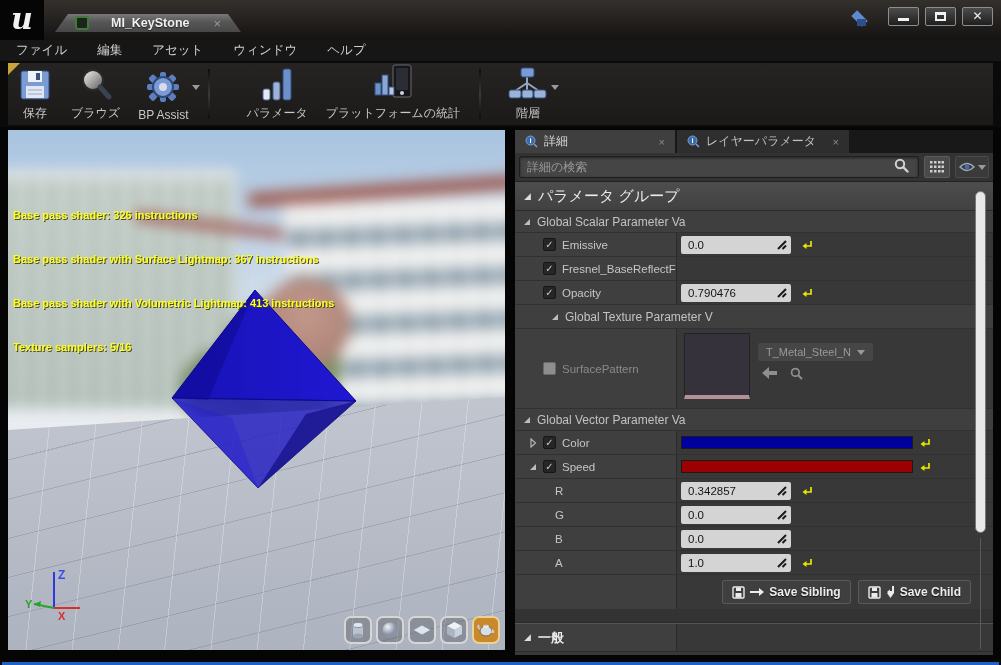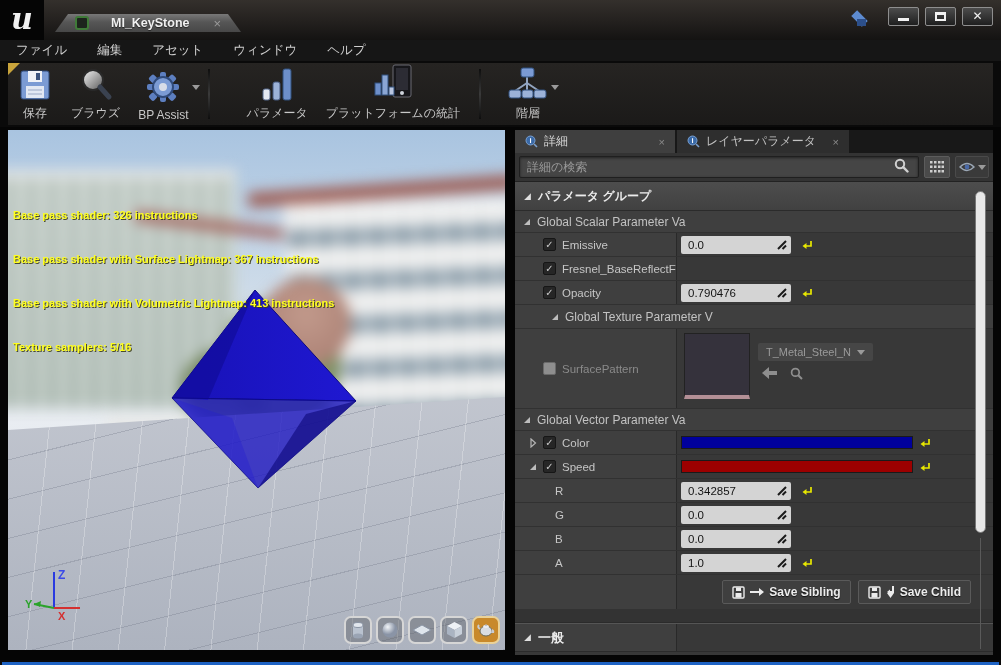--- a/index.html
+++ b/index.html
@@ -116,21 +116,21 @@
   .icon-btn { width:26px; height:22px; background:#4a4a4a; border:1px solid #5c5c5c; border-radius:2px;
     display:flex; align-items:center; justify-content:center; }
   .eye-btn { width:34px; background:#3a3a3a; border-color:#4a4a4a; gap:3px; }
   .dcontent { position:absolute; left:0; top:52px; right:0; bottom:0; overflow:hidden; }
   .prow { display:flex; border-bottom:1px solid #313131; }
   .pname { width:162px; background:#3f3f3f; border-right:1px solid #292929;
     display:flex; align-items:center; gap:6px; color:#c6c6c6; font-size:11.5px; }
   .pval { flex:1; background:#383838; display:flex; align-items:center; padding-left:4px; }
   .hdr { height:29px; background:linear-gradient(180deg,#4d4d4d,#414141); border-bottom:1px solid #2b2b2b; }
   .hdr .pname { width:100%; background:transparent; border-right:none; color:#ececec;
-    font-size:12px; font-weight:bold; padding-left:8px; }
+    font-size:15px; font-weight:normal; padding-left:8px; }
   .hdr2 { height:29px; background:linear-gradient(180deg,#4d4d4d,#414141);
     border-bottom:1px solid #2b2b2b; border-top:1px solid #555; }
   .cat .pname { padding-left:8px; color:#c2c2c2; font-size:12px; }
   .r24 { height:24px; }
   .checkbox { width:13px; height:13px; background:#262626; border:1px solid #161616; border-radius:2px;
     color:#c8c8c8; font-size:10px; line-height:11px; text-align:center; flex:0 0 auto; }
   .checkbox.off { background:#8e8e8e; border-color:#6a6a6a; }
   .vfield { width:110px; height:18px; background:#d4d4d4; border-radius:2px; color:#141414;
     font-size:11.5px; display:flex; align-items:center; padding:0 4px 0 7px; }
   .vfield .num { flex:1; }

